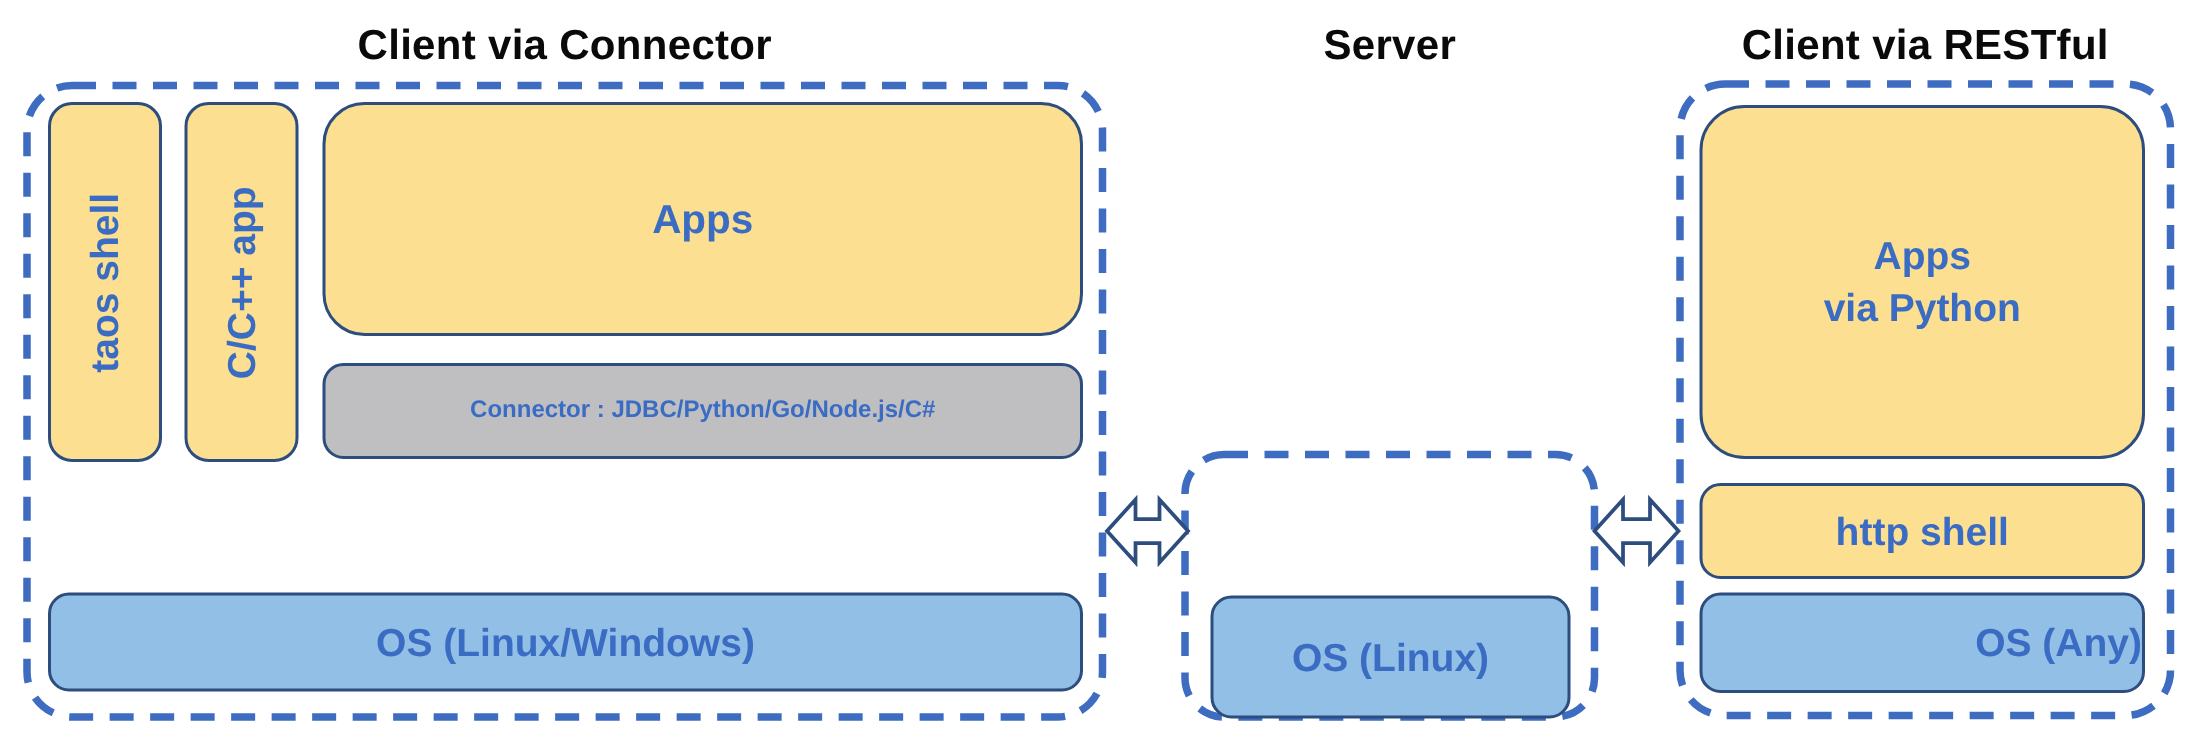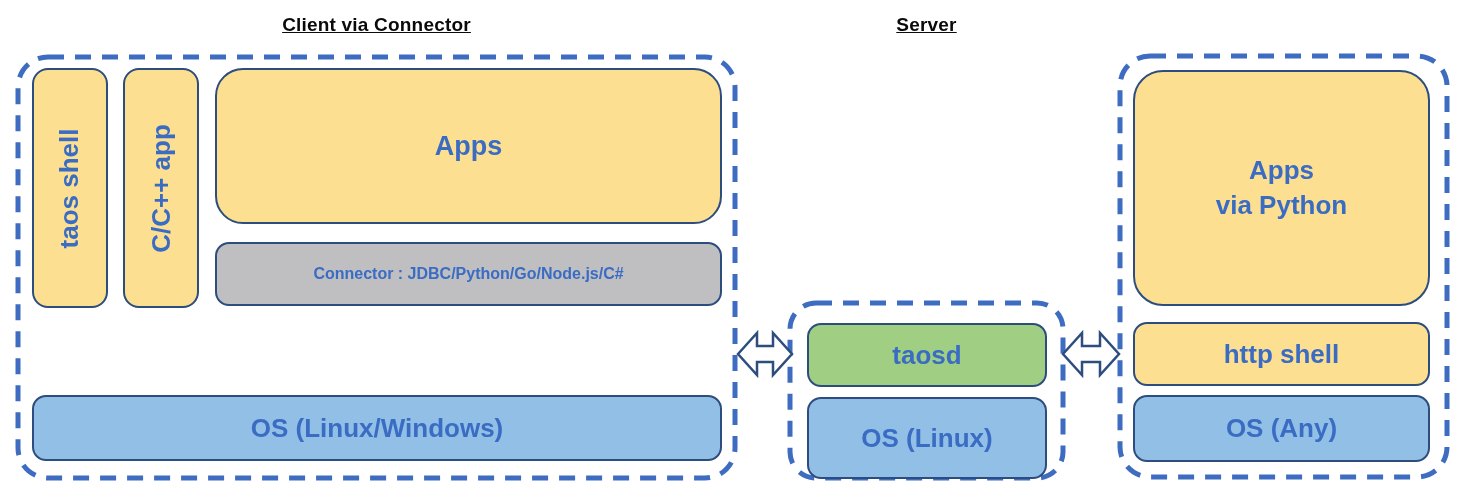--- a/index.html
+++ b/index.html
@@ -36,24 +36,23 @@
   .arrow-shape {
     fill: #ffffff;
     stroke: var(--box-border);
     stroke-width: 2.5;
     stroke-linejoin: miter;
   }
   .section-title {
     position: absolute;
     text-align: center;
     font-weight: bold;
-    font-size: 19px;
+    font-size: 28px;
     color: var(--title-black);
     letter-spacing: 0.2px;
-    text-decoration: underline;
   }
   .box {
     position: absolute;
     box-sizing: border-box;
     border: 2.5px solid var(--box-border);
     border-radius: 14px;
     display: flex;
     align-items: center;
     justify-content: center;
     font-weight: bold;
@@ -89,20 +88,21 @@
     <rect class="dashed-rect" x="18" y="57" width="717" height="421" rx="30"></rect>
     <rect class="dashed-rect" x="790" y="303" width="273" height="175" rx="26"></rect>
     <rect class="dashed-rect" x="1120" y="56" width="327" height="421" rx="30"></rect>
 
     <path class="arrow-shape" d="M 738 354 L 757 333 L 757 346 L 773 346 L 773 333 L 792 354 L 773 375 L 773 362 L 757 362 L 757 375 Z"></path>
     <path class="arrow-shape" d="M 1063 354 L 1082 333 L 1082 346 L 1100 346 L 1100 333 L 1119 354 L 1100 375 L 1100 362 L 1082 362 L 1082 375 Z"></path>
   </svg>
 
   <div class="section-title" style="left:18px; top:14px; width:717px;">Client via Connector</div>
   <div class="section-title" style="left:790px; top:14px; width:273px;">Server</div>
+  <div class="section-title" style="left:1120px; top:14px; width:327px;">Client via RESTful</div>
 
   <div class="box yellow vbox" style="left:32px; top:68px; width:76px; height:240px;">
     <span class="vtext">taos shell</span>
   </div>
 
   <div class="box yellow vbox" style="left:123px; top:68px; width:76px; height:240px;">
     <span class="vtext">C/C++ app</span>
   </div>
 
   <div class="box yellow big-radius fs27" style="left:215px; top:68px; width:507px; height:156px;">
@@ -111,34 +111,31 @@
 
   <div class="box gray fs24" style="left:215px; top:242px; width:507px; height:64px;">
     <span>Connector : JDBC/Python/Go/Node.js/C#</span>
   </div>
 
 
   <div class="box blue fs26" style="left:32px; top:395px; width:690px; height:66px;">
     <span>OS (Linux/Windows)</span>
   </div>
 
-  <div class="box green fs26" style="left:807px; top:323px; width:240px; height:64px;">
-    <span>taosd</span>
-  </div>
 
   <div class="box blue fs26" style="left:807px; top:397px; width:240px; height:82px;">
     <span>OS (Linux)</span>
   </div>
 
   <div class="box yellow bigger-radius fs26 two-line" style="left:1133px; top:70px; width:297px; height:236px; flex-direction:column;">
     <span>Apps</span>
     <span>via Python</span>
   </div>
 
   <div class="box yellow fs26" style="left:1133px; top:322px; width:297px; height:64px;">
     <span>http shell</span>
   </div>
 
-  <div class="box blue fs26" style="left:1133px; top:395px; width:297px; height:67px;">
+  <div class="box blue fs26" style="left:1133px; top:395px; width:297px; height:67px;justify-content:flex-end;">
     <span>OS (Any)</span>
   </div>
 
 </div>
 
 </body></html>

